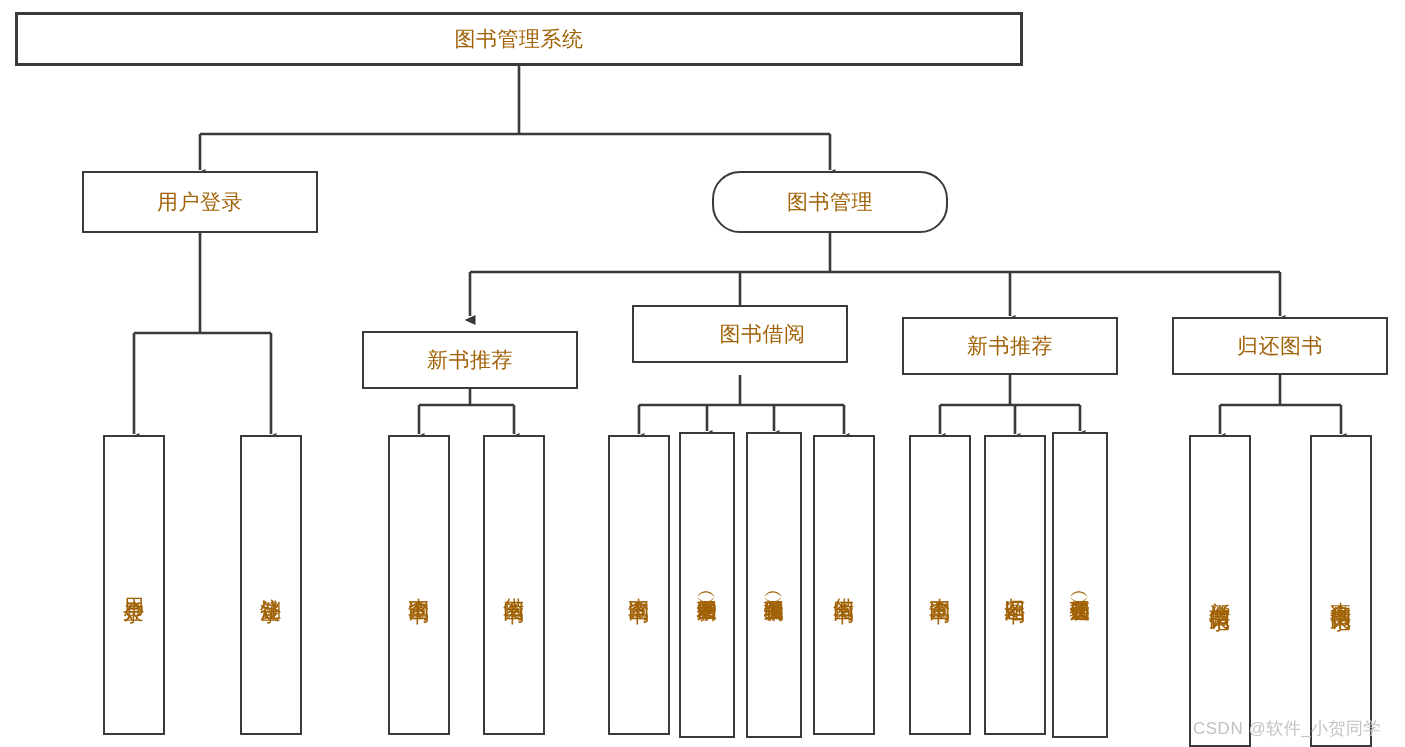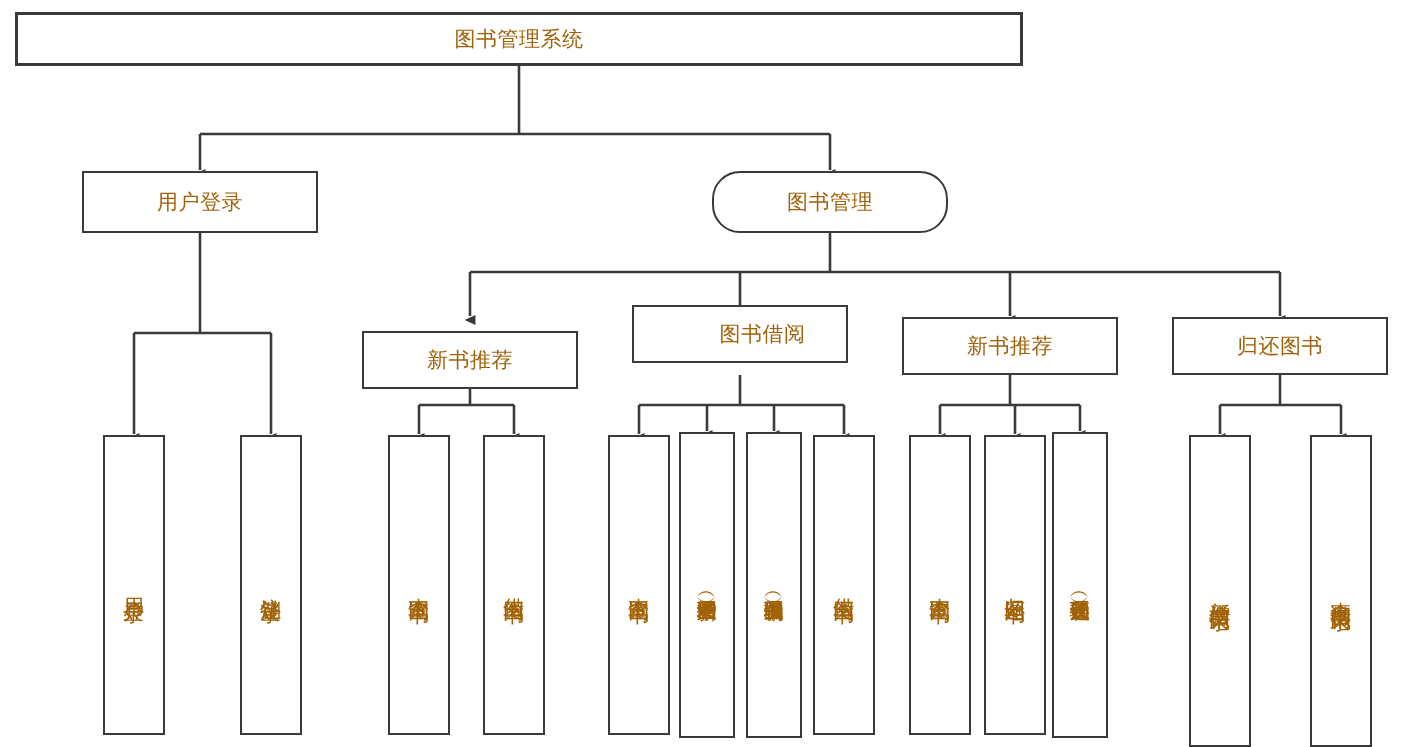--- a/index.html
+++ b/index.html
@@ -175,14 +175,15 @@
         <span class="label">确认归还（管理员）</span>
       </div>
       <div class="node leaf" style="left: 1189px; top: 435px; width: 62px; height: 312px;">
         <span class="label">新增借阅记录</span>
       </div>
       <div class="node leaf" style="left: 1310px; top: 435px; width: 62px; height: 312px;">
         <span class="label">查询借阅记录</span>
       </div>
     </div>
 
+  <div class="watermark" style="left: 1193px; top: 717px;">CSDN @软件_小贺同学</div>
 
 </div>
 
 </body></html>

